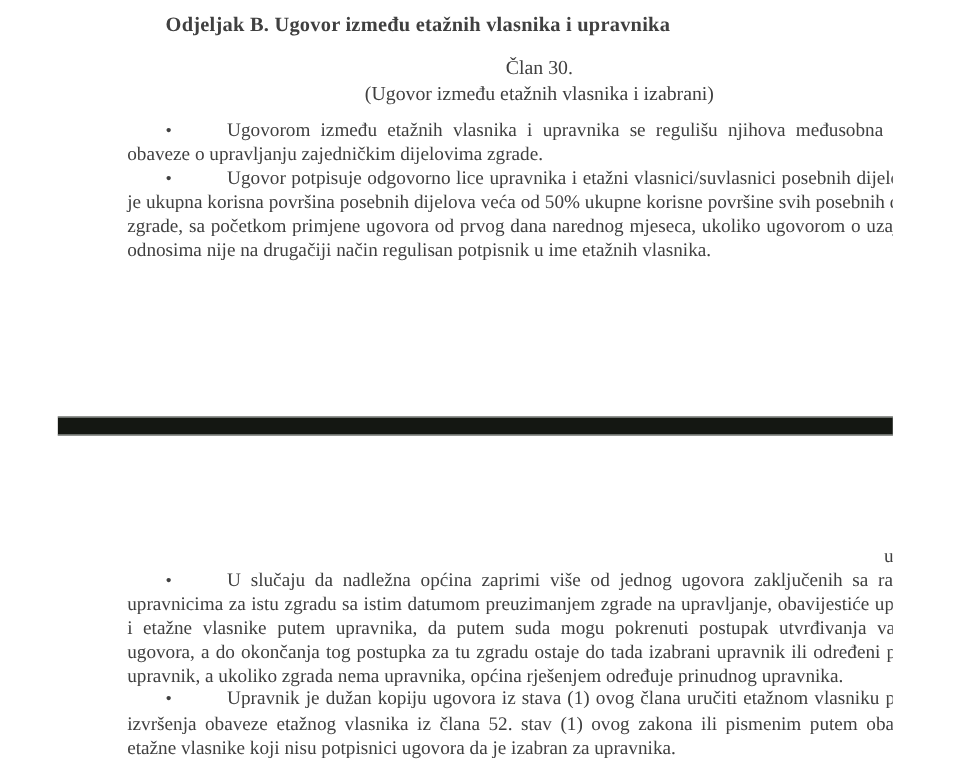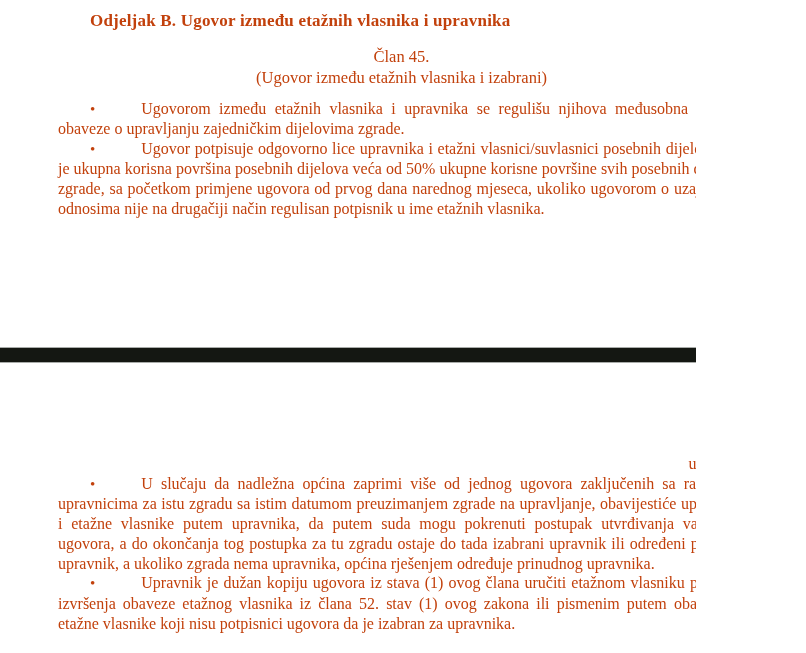--- a/index.html
+++ b/index.html
@@ -3,21 +3,22 @@
 <meta charset="utf-8">
 <style>
   html, body { margin: 0; padding: 0; background: #ffffff; }
   .page {
     position: relative;
     width: 696px;
     height: 653px;
     background: #ffffff;
     overflow: hidden;
     font-family: "Liberation Serif", "DejaVu Serif", serif;
-    color: #c2410c;
+    color: #404040;
+    margin-left: 48px;
   }
   .heading {
     position: absolute;
     left: 90px;
     top: 11px;
     margin: 0;
     font-size: 17px;
     font-weight: bold;
     letter-spacing: 0.2px;
     white-space: nowrap;
@@ -62,21 +63,21 @@
   }
 </style>
 </head>
 <body>
 
 <div class="page">
 
   <h1 class="heading">Odjeljak B. Ugovor između etažnih vlasnika i upravnika</h1>
 
   <div class="article-head">
-    <div>Član 45.</div>
+    <div>Član 30.</div>
     <div>(Ugovor između etažnih vlasnika i izabrani)</div>
   </div>
 
   <div class="body-block top">
       <p><span class="bullet">•</span><span class="gap"></span>Ugovorom između etažnih vlasnika i upravnika se regulišu njihova međusobna prava i obaveze o upravljanju zajedničkim dijelovima zgrade.</p>
       <p><span class="bullet">•</span><span class="gap"></span>Ugovor potpisuje odgovorno lice upravnika i etažni vlasnici/suvlasnici posebnih dijelova čija je ukupna korisna površina posebnih dijelova veća od 50% ukupne korisne površine svih posebnih dijelova zgrade, sa početkom primjene ugovora od prvog dana narednog mjeseca, ukoliko ugovorom o uzajamnim odnosima nije na drugačiji način regulisan potpisnik u ime etažnih vlasnika.</p>
     </div>
 
   <div class="bar" style="background: rgb(20, 23, 18);"></div>
 

